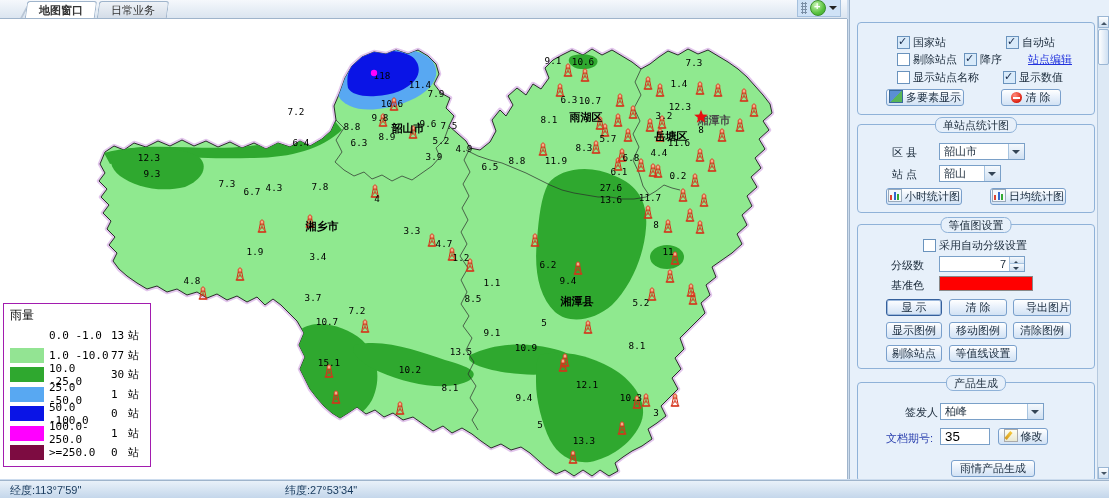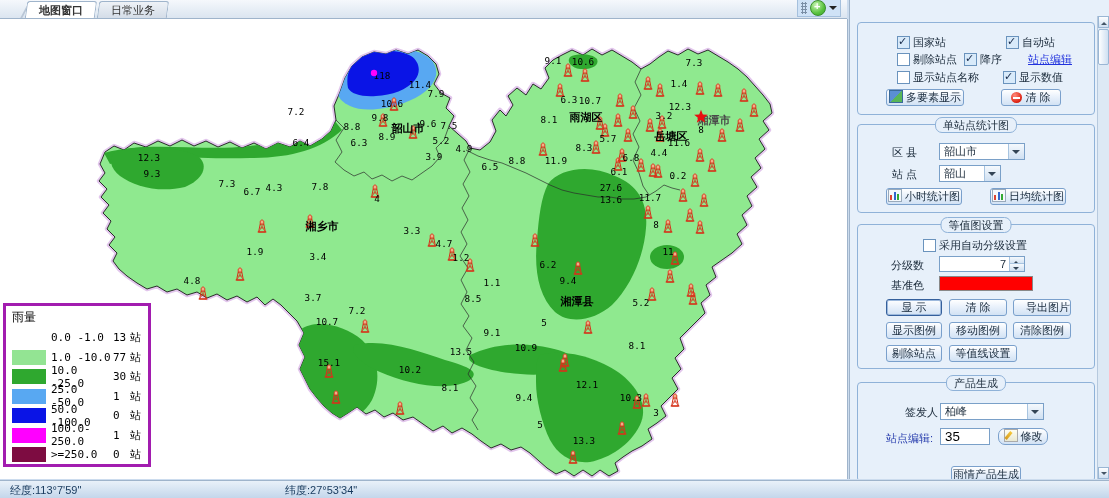--- a/index.html
+++ b/index.html
@@ -23,21 +23,21 @@
   .caret{width:0;height:0;border:4px solid transparent;border-top-color:#222;margin-left:3px;margin-top:4px;}
   
   #mapwrap{position:absolute;left:0;top:19px;width:847px;height:460px;background:#fff;border-right:1px solid #9fb4cb;}
   #maptitle{position:absolute;left:0;top:4px;width:100%;text-align:center;padding-left:30px;box-sizing:border-box;
             font-family:"DejaVu Sans Mono","Liberation Mono",monospace;font-weight:bold;font-size:13.5px;letter-spacing:1px;}
   #mapsvg{position:absolute;left:0;top:0;}
   .stv{font-family:"DejaVu Sans Mono","Liberation Mono",monospace;font-size:9.3px;fill:#000;text-anchor:middle;}
   .dl{font-family:"DejaVu Sans","Liberation Sans",sans-serif;font-size:11px;font-weight:bold;fill:#000;text-anchor:middle;}
   .dlcity{fill:#4a4a4a;}
   
-  #legend{position:absolute;left:3px;top:284px;width:148px;height:164px;background:#fff;border:3px solid #a21caf;
+  #legend{position:absolute;left:3px;top:284px;width:148px;height:164px;background:#fff;border:1px solid #a21caf;
           font-family:"DejaVu Sans Mono","Liberation Mono",monospace;font-size:11px;color:#000;padding:3px 0 0 6px;box-sizing:border-box;}
   #legendTitle{font-size:12px;margin-bottom:2px;}
   .lrow{display:flex;align-items:center;height:19.5px;}
   .lsw{width:34px;height:15px;margin-right:5px;flex:none;}
   .lr-range{width:62px;flex:none;}
   .lr-count{width:17px;flex:none;}
   
   #panel{position:absolute;left:849px;top:0;width:260px;height:479px;background:#e7f0fa;border-left:1px solid #9fb4cb;overflow:hidden;}
   #phead{position:absolute;left:0;top:0;width:100%;height:16px;background:linear-gradient(#fdfeff,#d9e6f4);
          border-bottom:1px solid #b9cbdf;line-height:16px;padding-left:6px;box-sizing:border-box;color:#223;}
@@ -414,26 +414,26 @@
       <div class="btn" style="left:28px;top:120px;width:56px;">剔除站点</div>
       <div class="btn" style="left:91px;top:120px;width:68px;">等值线设置</div>
     </div>
 
     <div class="grp" style="top:382px;height:100px;">
       <span class="gt">产品生成</span>
       <span class="plab" style="left:47px;top:22px;">签发人</span>
       <div class="dd" style="left:82px;top:20px;width:104px;">
         <span>柏峰</span><span class="ddarr"></span>
       </div>
-      <span class="plab" style="left:28px;top:48px;color:#2a3fae;">站点编辑:</span>
+      <span class="plab" style="left:28px;top:48px;color:#2a3fae;">文档期号:</span>
       <input class="dd" style="left: 82px; top: 45px; width: 50px;" value="35">
-      <div class="btn" style="left:140px;top:45px;width:50px;border-radius:7px;">
+      <div class="btn" style="left:140px;top:45px;width:50px;">
         <span class="micon ic-pen"></span><span>修改</span>
       </div>
-      <div class="btn" style="left:93px;top:83px;width:70px;">雨情产品生成</div>
+      <div class="btn" style="left:93px;top:77px;width:84px;">雨情产品生成</div>
     </div>
 
     <div class="sb">
       <div class="sbBtn up"></div>
       <div class="sbThumb"></div>
       <div class="sbBtn dn"></div>
     </div>
   </div>
 
   <div id="statusbar">

